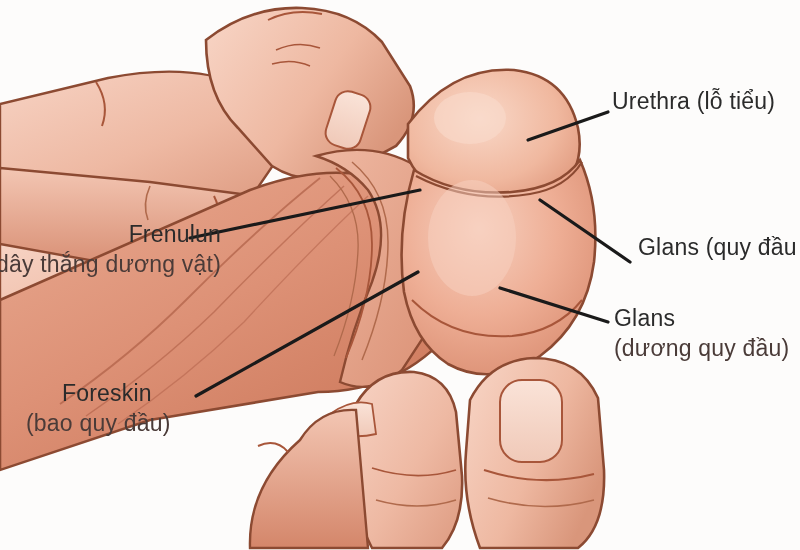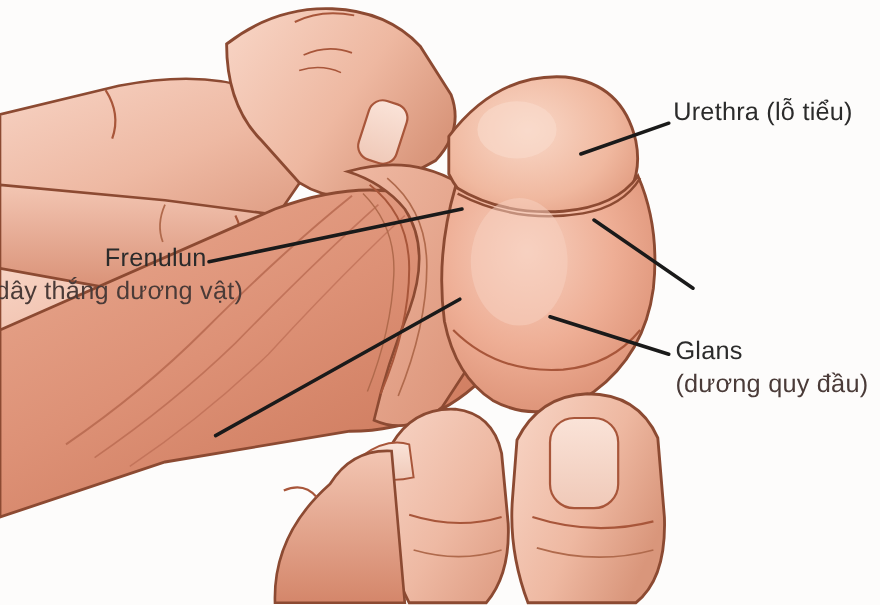--- a/index.html
+++ b/index.html
@@ -23,21 +23,21 @@
     white-space:nowrap;
     letter-spacing:.2px;
   }
   .label .sub{
     display:block;
     color:#4a3b38;
   }
   #lbl-urethra{left:612px;top:86px;}
   #lbl-glans{left:638px;top:232px;}
   #lbl-corona{left:614px;top:303px;}
-  #lbl-frenulum{left:62px;top:219px;text-align:center;}
+  #lbl-frenulum{left:62px;top:219px;text-align:right;}
   #lbl-frenulum .sub{margin-left:-66px;}
   #lbl-foreskin{left:62px;top:378px;}
   #lbl-foreskin .sub{margin-left:-36px;}
 </style>
 </head>
 <body>
 
 <div id="stage">
 
   <svg id="art" viewBox="0 0 800 550" xmlns="http://www.w3.org/2000/svg">
@@ -163,25 +163,33 @@
       <line x1="190" y1="238" x2="420" y2="190"></line>
       <line x1="196" y1="396" x2="418" y2="272"></line>
     </g>
   </svg>
 
   <div class="label" id="lbl-urethra">
     <span>Urethra</span>
     <span>(lỗ tiểu)</span>
   </div>
 
+  <div class="label" id="lbl-glans">
+    <span>Glans</span>
+    <span>(quy đầu</span>
+  </div>
 
   <div class="label" id="lbl-corona">
     <span>Glans</span>
     <span class="sub">(dương quy đầu)</span>
   </div>
 
   <div class="label" id="lbl-frenulum">
     <span>Frenulun</span>
     <span class="sub">dây thắng dương vật)</span>
   </div>
 
+  <div class="label" id="lbl-foreskin">
+    <span>Foreskin</span>
+    <span class="sub">(bao quy đầu)</span>
+  </div>
 
 </div>
 
 </body></html>

